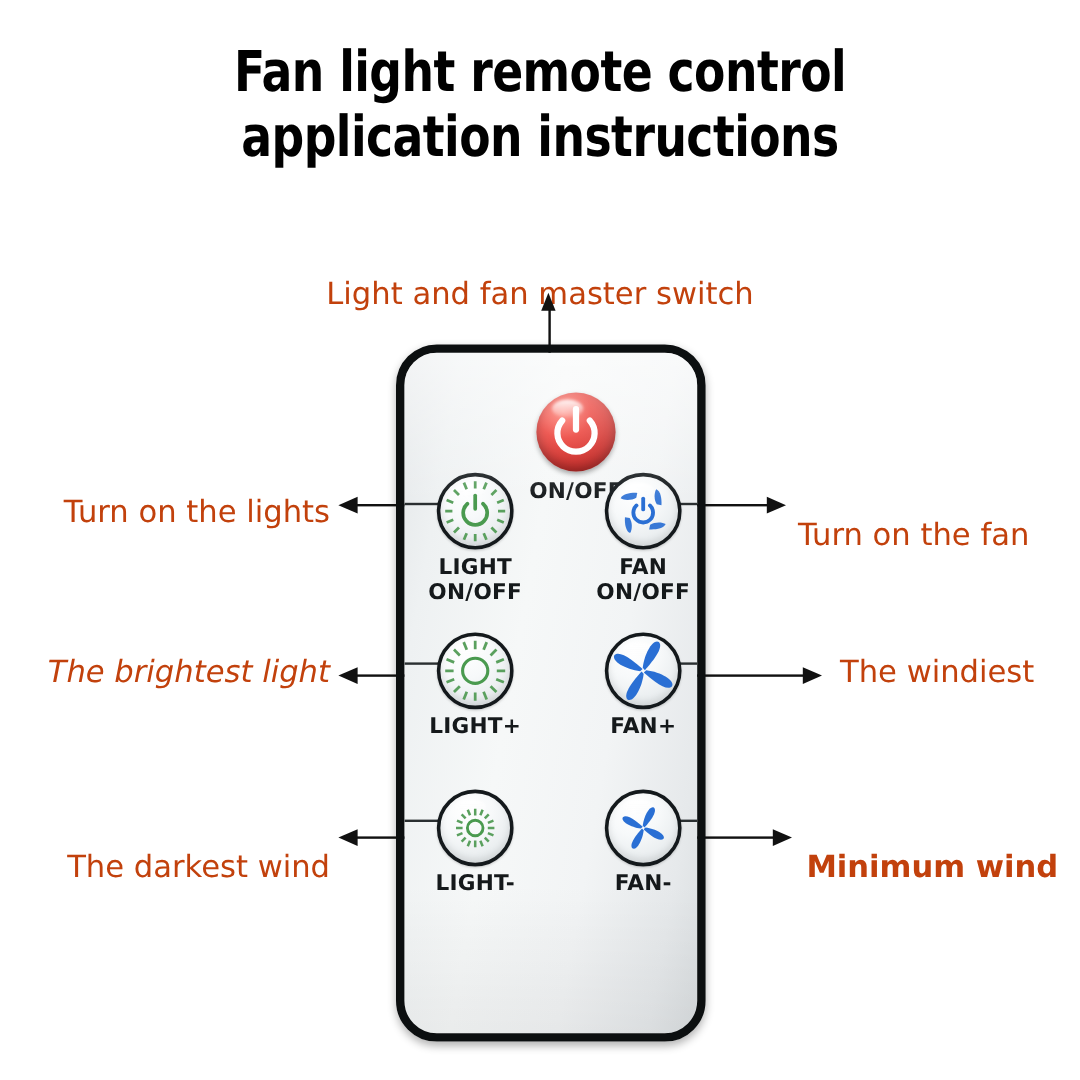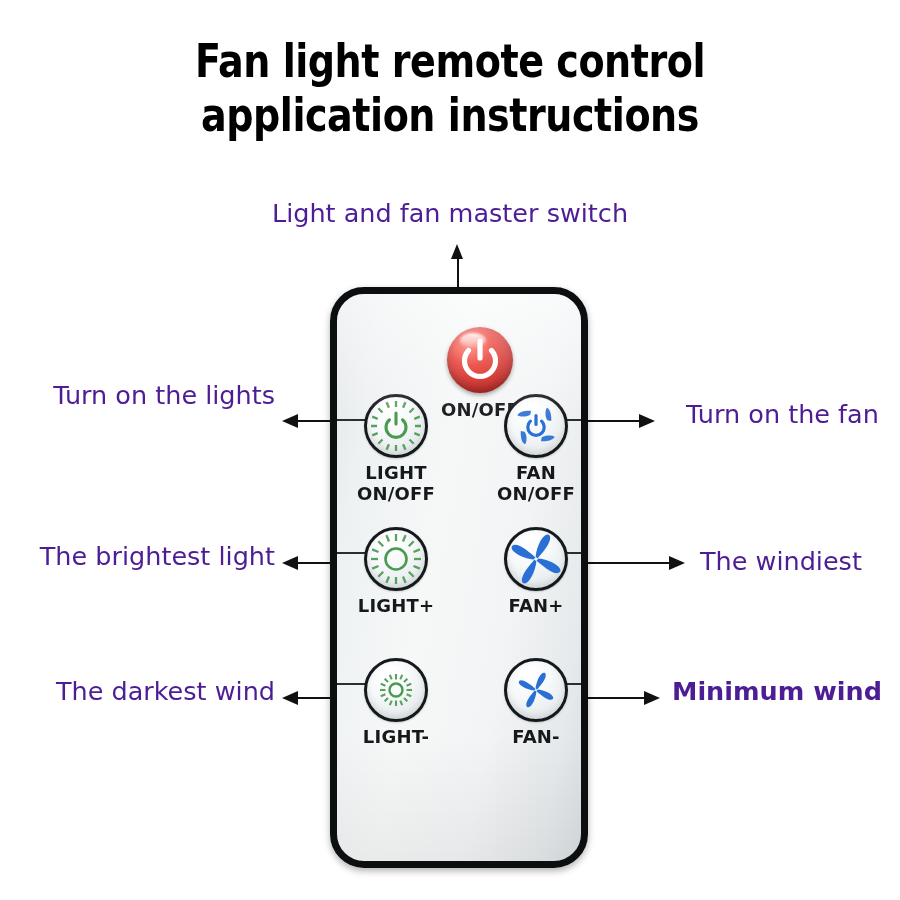--- a/index.html
+++ b/index.html
@@ -25,32 +25,33 @@
     font-family:"DejaVu Sans Condensed","Liberation Sans", sans-serif;
   }
   #title .tline { display:block; white-space:nowrap; }
 
   
   .callout {
     position:absolute;
     font-size:25.5px;
     line-height:30px;
     white-space:nowrap;
-    color:#4c1d95;
+    color:#c2410c;
     font-family:"DejaVu Sans","Liberation Sans", sans-serif;
+    margin-top:32px;
   }
   #callout-top { left:0; top:198px; width:900px; text-align:center; }
   .callout.left  { text-align:right; }
   .callout.right { text-align:left; }
 
   #callout-light-on  { left:10px;  top:380px; width:265px; }
-  #callout-bright    { left:10px;  top:541px; width:265px; }
+  #callout-bright    { left:10px;  top:513px; width:265px;font-style:italic; }
   #callout-dark      { left:10px;  top:676px; width:265px; }
-  #callout-fan-on    { left:665px; top:399px; width:235px;text-align:center; }
-  #callout-windiest  { left:700px; top:546px; width:200px; }
+  #callout-fan-on    { left:665px; top:399px; width:235px; }
+  #callout-windiest  { left:700px; top:513px; width:200px; }
   #callout-minwind   { left:672px; top:676px; width:228px;font-weight:bold; }
 
   
   .arrow { position:absolute; }
   .arrow .shaft {
     position:absolute;
     background:#111;
   }
   .arrow .head {
     position:absolute;

